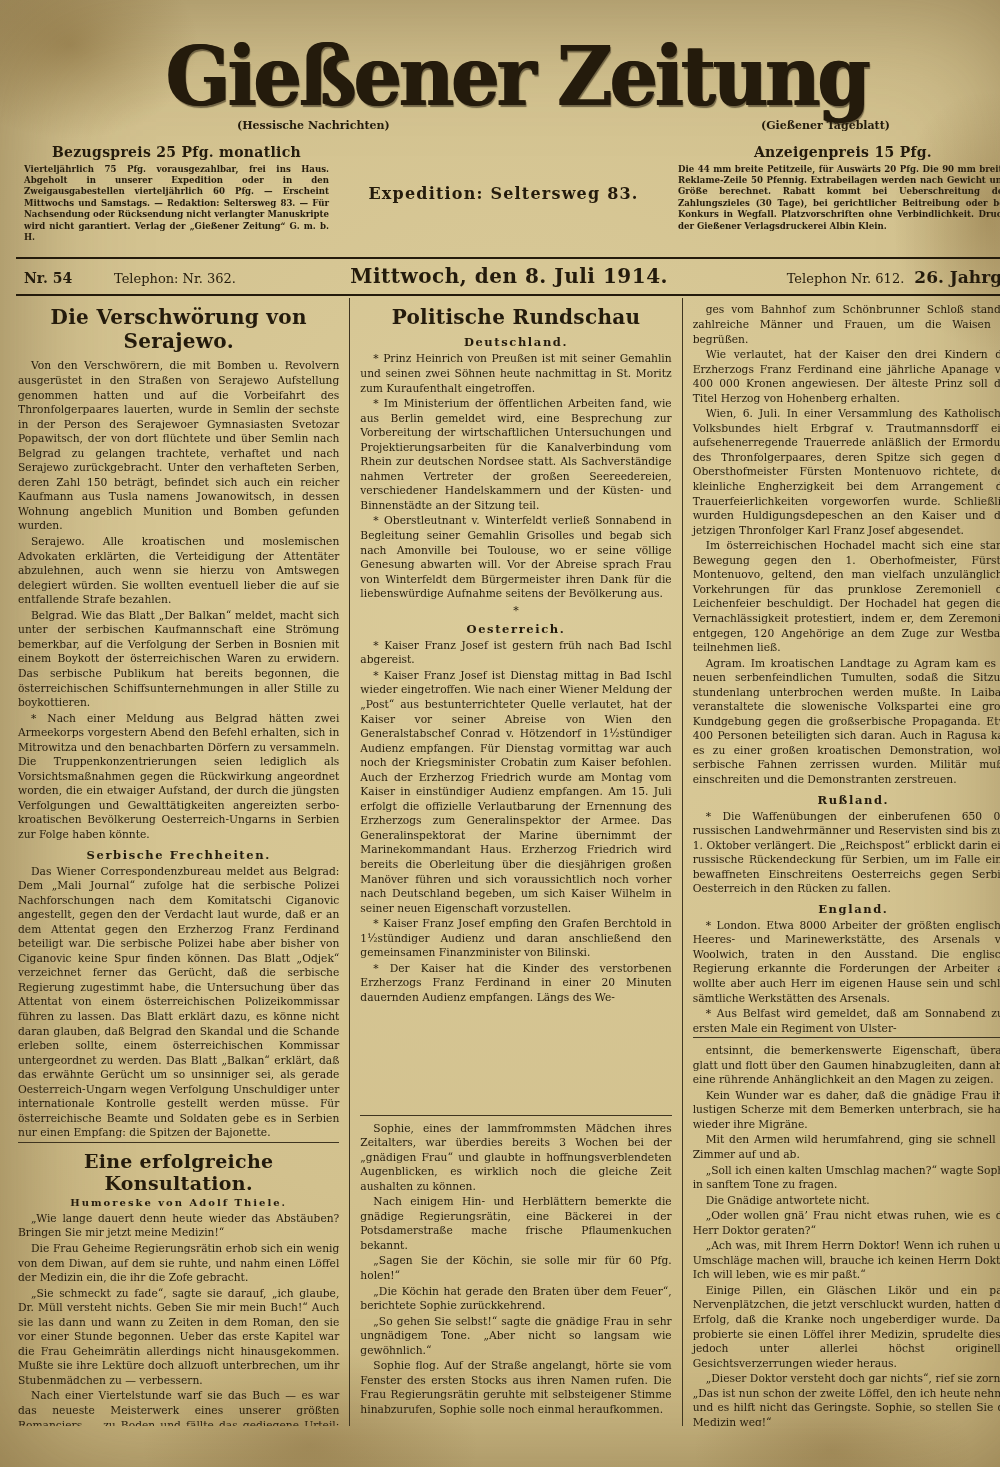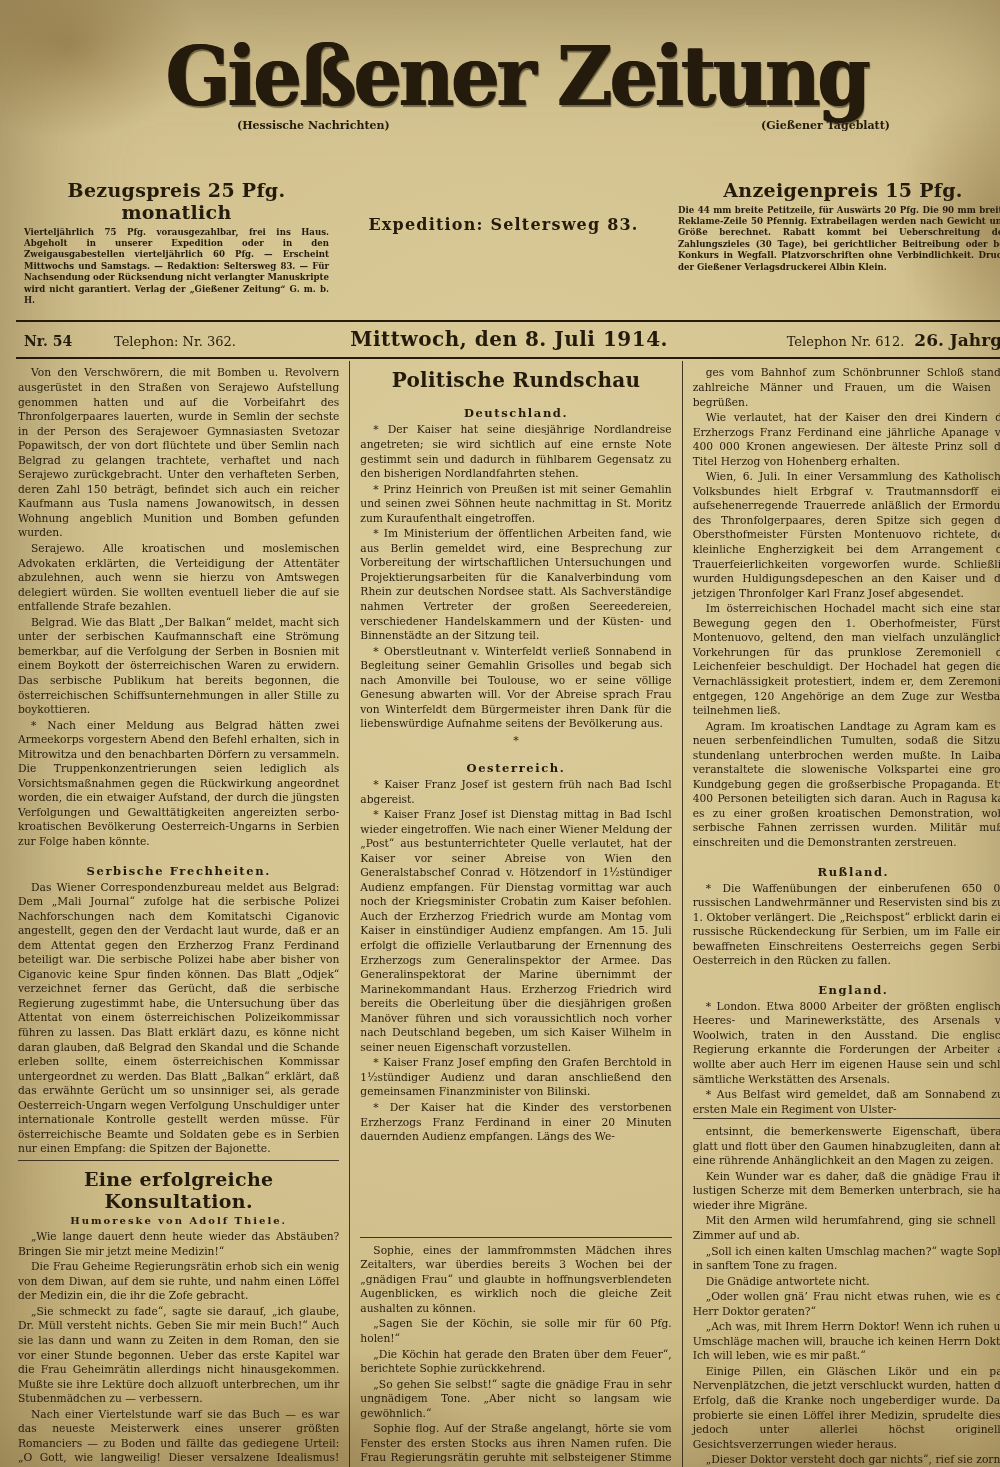--- a/index.html
+++ b/index.html
@@ -19,21 +19,21 @@
   
   .masthead{padding:30px 6px 4px;}
   .np-title{
     margin:0;font-size:76px;line-height:1.02;font-weight:bold;text-align:center;
     letter-spacing:-3px;transform:scaleY(1.08);
     text-shadow:1.4px 0 0 #241b0c,2px 1.5px 1px rgba(36,27,12,.55);
     white-space:nowrap;
   }
   .subtitles{display:flex;justify-content:space-between;padding:3px 120px 0 215px;font-size:11px;font-weight:bold;}
   .info-row{display:grid;grid-template-columns:305px 1fr 330px;gap:14px;margin-top:12px;padding:0 2px 10px;}
-  .info-heading{font-size:19px;font-weight:bold;text-align:center;margin-bottom:4px;letter-spacing:.3px;margin-top:35px;}
+  .info-heading{font-size:14px;font-weight:bold;text-align:center;margin-bottom:4px;letter-spacing:.3px;}
   .info-small{margin:0;font-size:8.6px;font-weight:bold;line-height:1.33;text-align:justify;}
   .info-center{align-self:center;text-align:center;font-size:16px;font-weight:bold;letter-spacing:1.2px;}
 
   
   .dateline{
     display:flex;align-items:baseline;gap:10px;
     border-top:2px solid #241b0c;border-bottom:2px solid #241b0c;
     padding:5px 8px 6px;
   }
   .dl-issue{font-size:14px;font-weight:bold;min-width:80px;}
@@ -42,21 +42,21 @@
   .dl-date{font-size:20px;font-weight:bold;text-align:center;flex:1.6;letter-spacing:.5px;white-space:nowrap;}
   .dl-vol{font-size:17px;font-weight:bold;min-width:80px;text-align:right;}
 
   
   .columns{display:grid;grid-template-columns:1fr 1fr 1fr;height:1128px;overflow:hidden;margin-top:2px;}
   .col{display:flex;flex-direction:column;overflow:hidden;padding:5px 10px 8px;}
   .col.first{padding-left:2px;}
   .col.mid{border-left:1px solid #3e3420;border-right:1px solid #3e3420;}
   .col.last{padding-right:2px;}
   .headline{margin:2px 0 6px;font-size:20px;font-weight:bold;text-align:center;letter-spacing:.3px;}
-  .subhead{margin:14px 0 3px;font-size:11.5px;font-weight:bold;text-align:center;letter-spacing:1.6px;}
+  .subhead{margin:5px 0 3px;font-size:11.5px;font-weight:bold;text-align:center;letter-spacing:1.6px;}
   .divider{margin:2px 0;font-size:11px;text-align:center;}
   .para{margin:0 0 1px;font-size:10.7px;line-height:1.36;text-align:justify;text-indent:13px;hyphens:auto;}
   .feuilleton{margin-top:auto;border-top:1px solid #3e3420;padding-top:6px;}
   .f-headline{margin:1px 0 3px;font-size:19px;font-weight:bold;text-align:center;letter-spacing:.3px;}
   .byline{font-size:10px;font-weight:bold;text-align:center;letter-spacing:2px;margin-bottom:4px;}
 </style>
 </head>
 <body>
 
 <div class="page">
@@ -89,20 +89,21 @@
     <span class="dl-tel">Telephon: Nr. 362.</span>
     <span class="dl-date">Mittwoch, den 8. Juli 1914.</span>
     <span class="dl-tel right">Telephon Nr. 612.</span>
     <span class="dl-vol">26. Jahrg.</span>
   </div>
 
   <main class="columns">
 
     <section class="col first">
       <article>
+        <h2 class="headline">Die Verschwörung von Serajewo.</h2>
         <div>
             <p class="para">Von den Verschwörern, die mit Bomben u. Revolvern ausgerüstet in den Straßen von Serajewo Aufstellung genommen hatten und auf die Vorbeifahrt des Thronfolgerpaares lauerten, wurde in Semlin der sechste in der Person des Serajewoer Gymnasiasten Svetozar Popawitsch, der von dort flüchtete und über Semlin nach Belgrad zu gelangen trachtete, verhaftet und nach Serajewo zurückgebracht. Unter den verhafteten Serben, deren Zahl 150 beträgt, befindet sich auch ein reicher Kaufmann aus Tusla namens Jowanowitsch, in dessen Wohnung angeblich Munition und Bomben gefunden wurden.</p>
             <p class="para">Serajewo. Alle kroatischen und moslemischen Advokaten erklärten, die Verteidigung der Attentäter abzulehnen, auch wenn sie hierzu von Amtswegen delegiert würden. Sie wollten eventuell lieber die auf sie entfallende Strafe bezahlen.</p>
             <p class="para">Belgrad. Wie das Blatt „Der Balkan“ meldet, macht sich unter der serbischen Kaufmannschaft eine Strömung bemerkbar, auf die Verfolgung der Serben in Bosnien mit einem Boykott der österreichischen Waren zu erwidern. Das serbische Publikum hat bereits begonnen, die österreichischen Schiffsunternehmungen in aller Stille zu boykottieren.</p>
             <p class="para">* Nach einer Meldung aus Belgrad hätten zwei Armeekorps vorgestern Abend den Befehl erhalten, sich in Mitrowitza und den benachbarten Dörfern zu versammeln. Die Truppenkonzentrierungen seien lediglich als Vorsichtsmaßnahmen gegen die Rückwirkung angeordnet worden, die ein etwaiger Aufstand, der durch die jüngsten Verfolgungen und Gewalttätigkeiten angereizten serbo-kroatischen Bevölkerung Oesterreich-Ungarns in Serbien zur Folge haben könnte.</p>
           </div>
         <h3 class="subhead">Serbische Frechheiten.</h3>
         <div>
             <p class="para">Das Wiener Correspondenzbureau meldet aus Belgrad: Dem „Mali Journal“ zufolge hat die serbische Polizei Nachforschungen nach dem Komitatschi Ciganovic angestellt, gegen den der Verdacht laut wurde, daß er an dem Attentat gegen den Erzherzog Franz Ferdinand beteiligt war. Die serbische Polizei habe aber bisher von Ciganovic keine Spur finden können. Das Blatt „Odjek“ verzeichnet ferner das Gerücht, daß die serbische Regierung zugestimmt habe, die Untersuchung über das Attentat von einem österreichischen Polizeikommissar führen zu lassen. Das Blatt erklärt dazu, es könne nicht daran glauben, daß Belgrad den Skandal und die Schande erleben sollte, einem österreichischen Kommissar untergeordnet zu werden. Das Blatt „Balkan“ erklärt, daß das erwähnte Gerücht um so unsinniger sei, als gerade Oesterreich-Ungarn wegen Verfolgung Unschuldiger unter internationale Kontrolle gestellt werden müsse. Für österreichische Beamte und Soldaten gebe es in Serbien nur einen Empfang: die Spitzen der Bajonette.</p>
           </div>
@@ -117,37 +118,37 @@
             <p class="para">Nach einer Viertelstunde warf sie das Buch — es war das neueste Meisterwerk eines unserer größten Romanciers — zu Boden und fällte das gediegene Urteil: „O Gott, wie langweilig! Dieser versalzene Idealismus! Und nicht eine einzige Toilette beschrieben! Lächerlich!“</p>
           </div>
       </article>
     </section>
 
     <section class="col mid">
       <article>
         <h2 class="headline">Politische Rundschau</h2>
         <h3 class="subhead">Deutschland.</h3>
         <div>
-            <p class="para">* Der Kaiser hat seine diesjährige Nordlandreise angetreten; sie wird sichtlich auf eine ernste Note gestimmt sein und dadurch in fühlbarem Gegensatz zu den bisherigen Nordlandfahrten stehen.</p>
             <p class="para">* Prinz Heinrich von Preußen ist mit seiner Gemahlin und seinen zwei Söhnen heute nachmittag in St. Moritz zum Kuraufenthalt eingetroffen.</p>
             <p class="para">* Im Ministerium der öffentlichen Arbeiten fand, wie aus Berlin gemeldet wird, eine Besprechung zur Vorbereitung der wirtschaftlichen Untersuchungen und Projektierungsarbeiten für die Kanalverbindung vom Rhein zur deutschen Nordsee statt. Als Sachverständige nahmen Vertreter der großen Seereedereien, verschiedener Handelskammern und der Küsten- und Binnenstädte an der Sitzung teil.</p>
             <p class="para">* Oberstleutnant v. Winterfeldt verließ Sonnabend in Begleitung seiner Gemahlin Grisolles und begab sich nach Amonville bei Toulouse, wo er seine völlige Genesung abwarten will. Vor der Abreise sprach Frau von Winterfeldt dem Bürgermeister ihren Dank für die liebenswürdige Aufnahme seitens der Bevölkerung aus.</p>
           </div>
         <div class="divider">*</div>
         <h3 class="subhead">Oesterreich.</h3>
         <div>
             <p class="para">* Kaiser Franz Josef ist gestern früh nach Bad Ischl abgereist.</p>
             <p class="para">* Kaiser Franz Josef ist Dienstag mittag in Bad Ischl wieder eingetroffen. Wie nach einer Wiener Meldung der „Post“ aus bestunterrichteter Quelle verlautet, hat der Kaiser vor seiner Abreise von Wien den Generalstabschef Conrad v. Hötzendorf in 1½stündiger Audienz empfangen. Für Dienstag vormittag war auch noch der Kriegsminister Crobatin zum Kaiser befohlen. Auch der Erzherzog Friedrich wurde am Montag vom Kaiser in einstündiger Audienz empfangen. Am 15. Juli erfolgt die offizielle Verlautbarung der Ernennung des Erzherzogs zum Generalinspektor der Armee. Das Generalinspektorat der Marine übernimmt der Marinekommandant Haus. Erzherzog Friedrich wird bereits die Oberleitung über die diesjährigen großen Manöver führen und sich voraussichtlich noch vorher nach Deutschland begeben, um sich Kaiser Wilhelm in seiner neuen Eigenschaft vorzustellen.</p>
             <p class="para">* Kaiser Franz Josef empfing den Grafen Berchtold in 1½stündiger Audienz und daran anschließend den gemeinsamen Finanzminister von Bilinski.</p>
             <p class="para">* Der Kaiser hat die Kinder des verstorbenen Erzherzogs Franz Ferdinand in einer 20 Minuten dauernden Audienz empfangen. Längs des We-</p>
           </div>
       </article>
       <div class="feuilleton">
         <div>
             <p class="para">Sophie, eines der lammfrommsten Mädchen ihres Zeitalters, war überdies bereits 3 Wochen bei der „gnädigen Frau“ und glaubte in hoffnungsverblendeten Augenblicken, es wirklich noch die gleiche Zeit aushalten zu können.</p>
+            <p class="para">Nach einigem Hin- und Herblättern bemerkte die gnädige Regierungsrätin, eine Bäckerei in der Potsdamerstraße mache frische Pflaumenkuchen bekannt.</p>
             <p class="para">„Sagen Sie der Köchin, sie solle mir für 60 Pfg. holen!“</p>
             <p class="para">„Die Köchin hat gerade den Braten über dem Feuer“, berichtete Sophie zurückkehrend.</p>
             <p class="para">„So gehen Sie selbst!“ sagte die gnädige Frau in sehr ungnädigem Tone. „Aber nicht so langsam wie gewöhnlich.“</p>
             <p class="para">Sophie flog. Auf der Straße angelangt, hörte sie vom Fenster des ersten Stocks aus ihren Namen rufen. Die Frau Regierungsrätin geruhte mit selbsteigener Stimme hinabzurufen, Sophie solle noch einmal heraufkommen.</p>
           </div>
       </div>
     </section>
 
     <section class="col last">
       <article>

